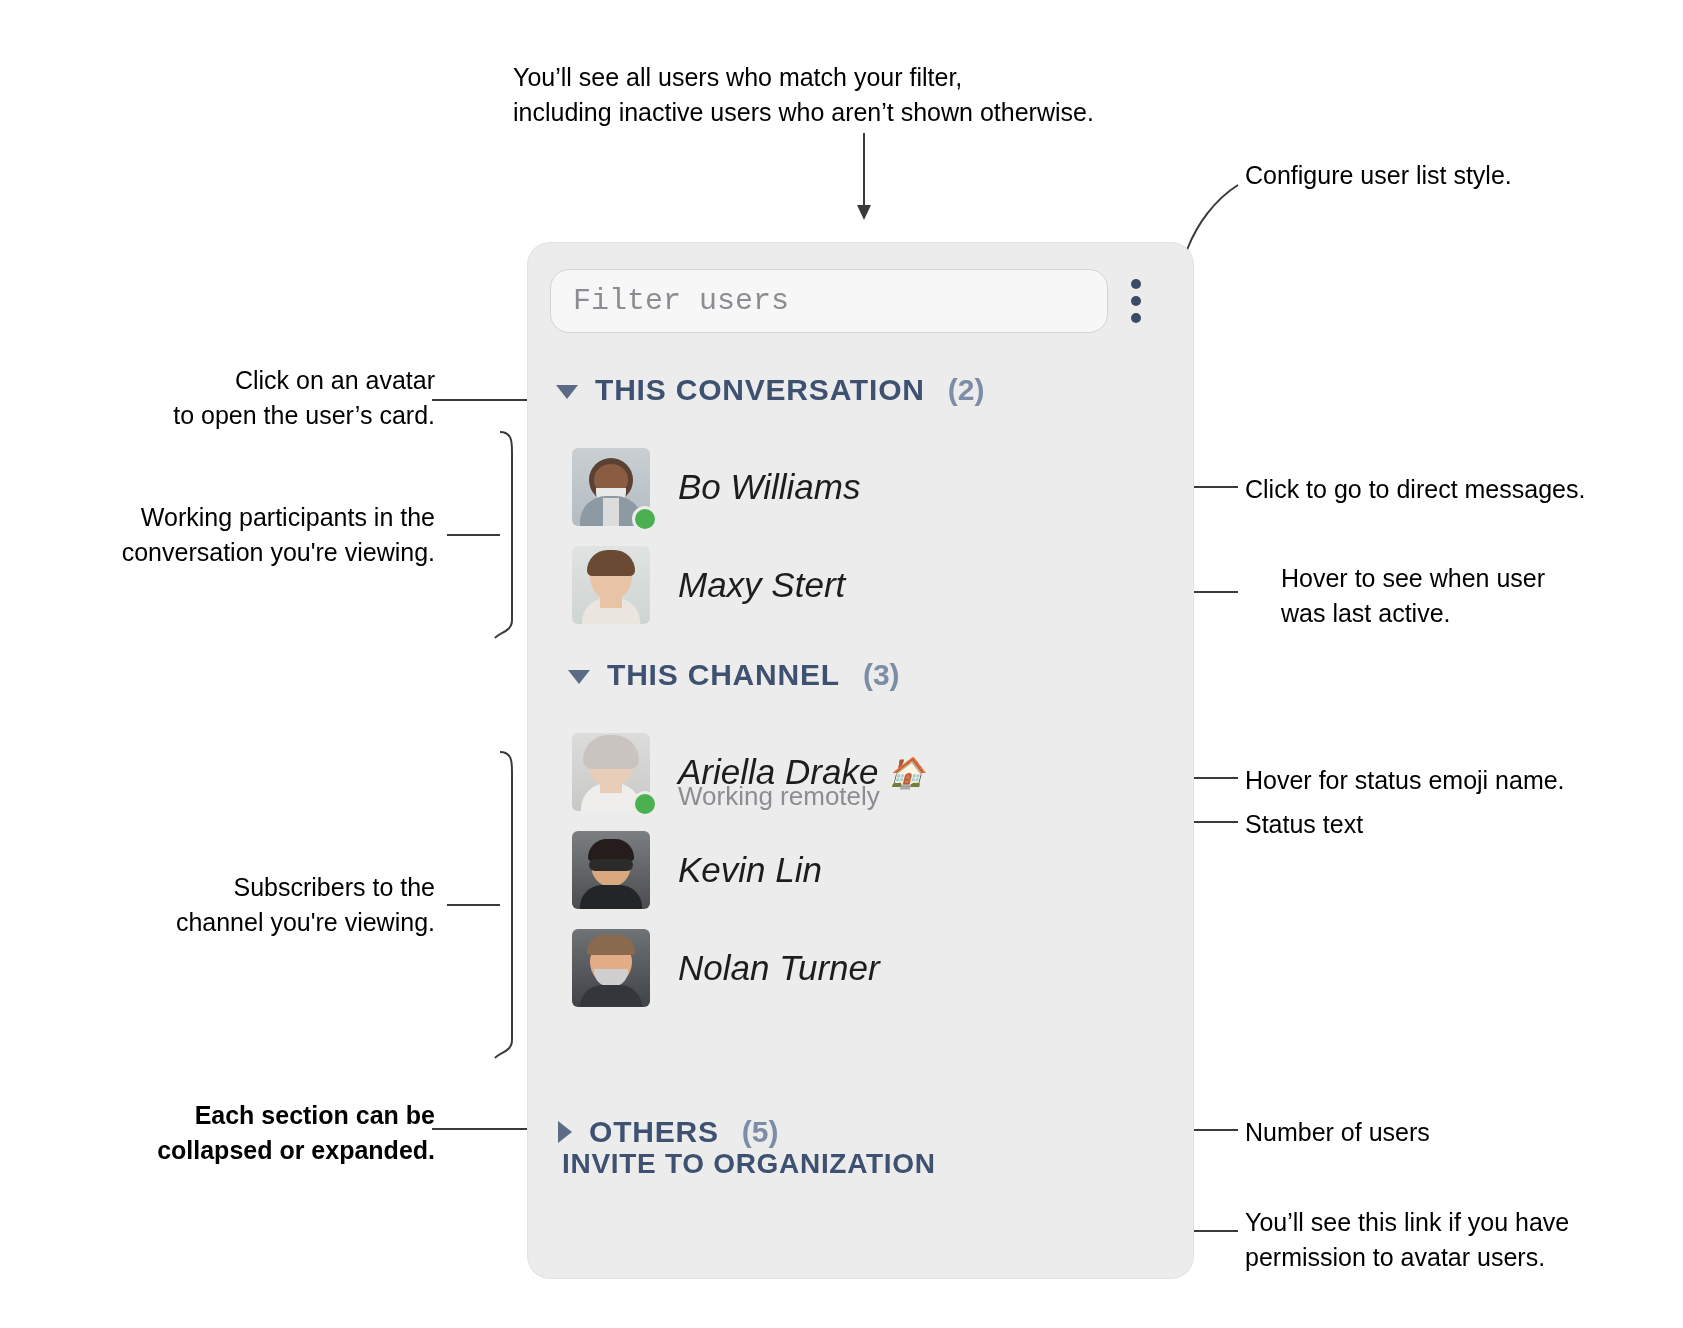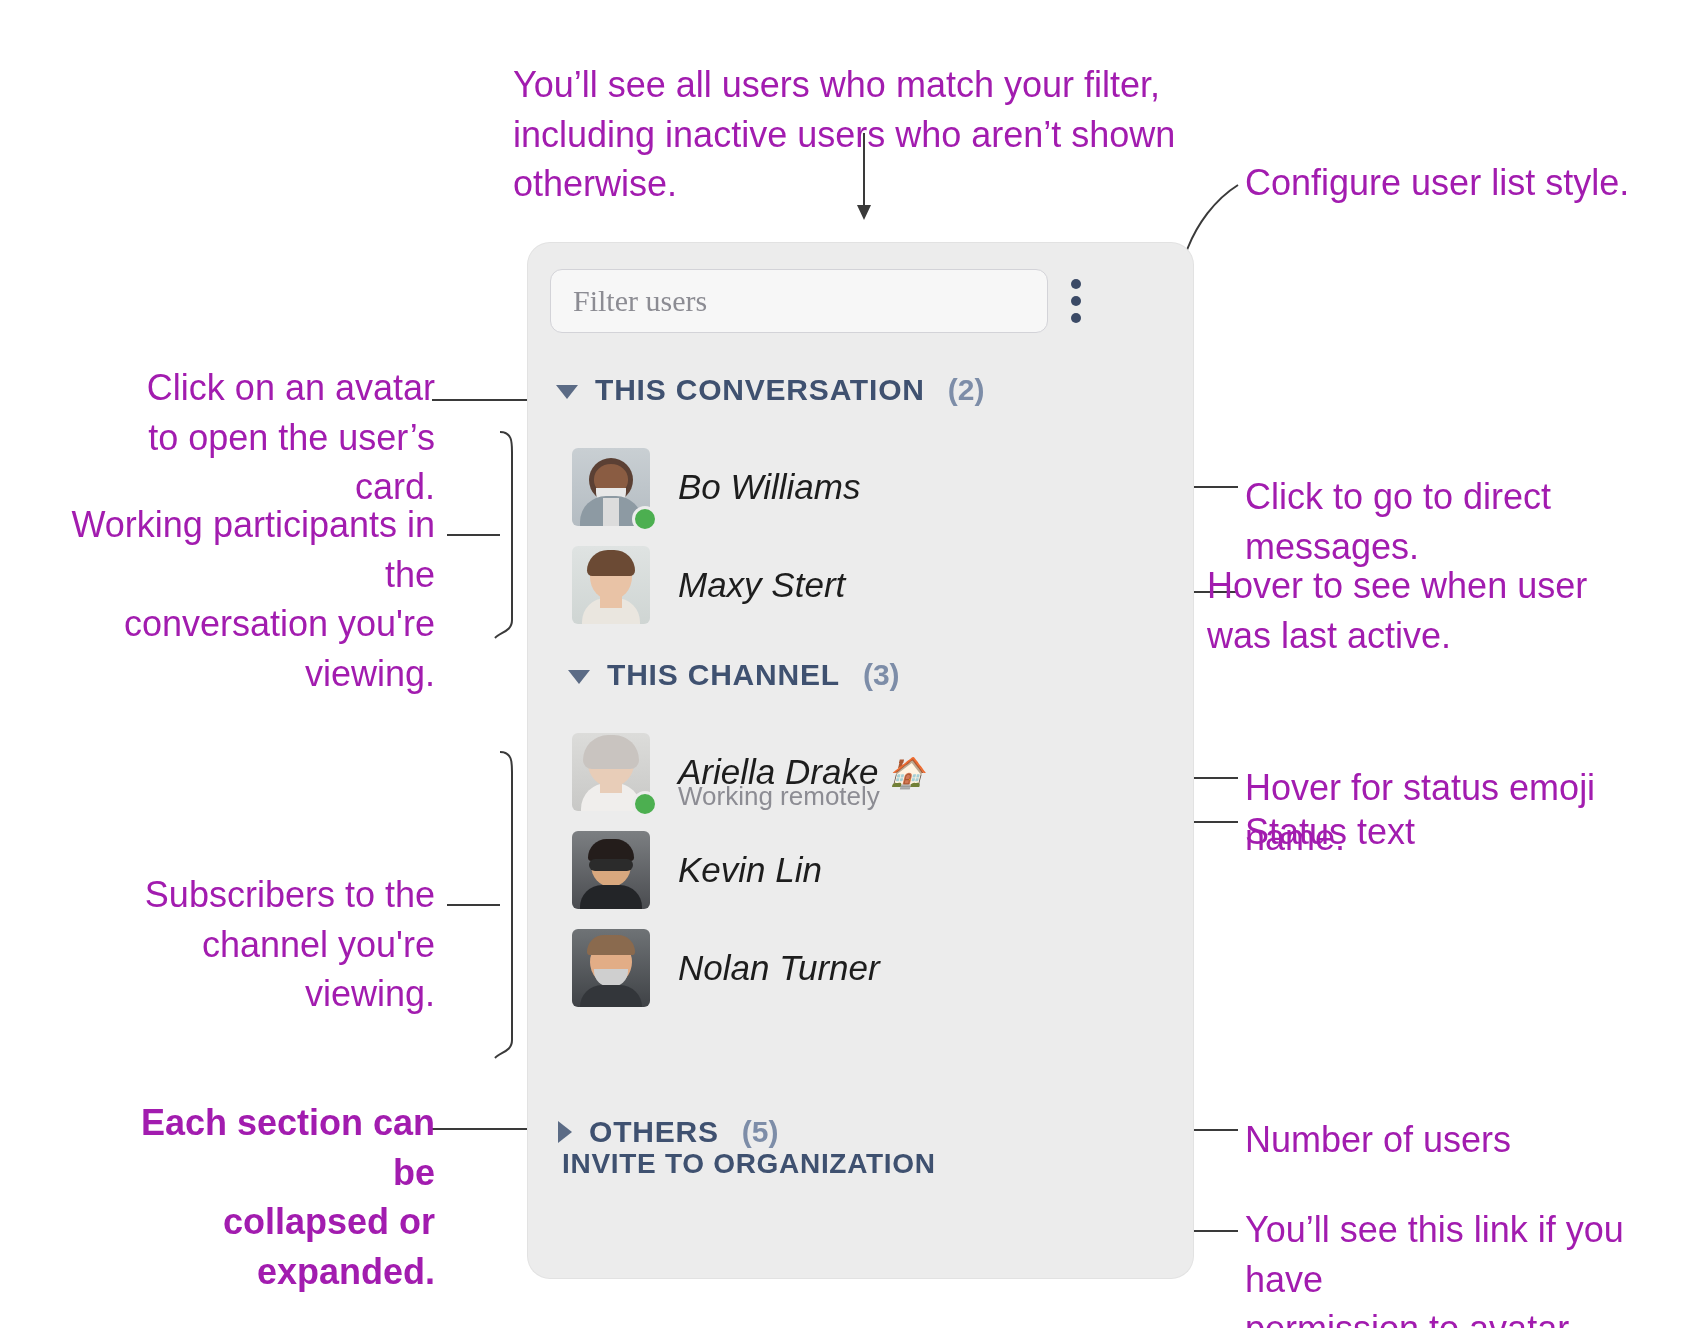--- a/index.html
+++ b/index.html
@@ -9,23 +9,23 @@
     background: #ffffff;
     font-family: "Liberation Sans", sans-serif;
     color: #1a1a1a;
     overflow: hidden;
   }
   #root { position: relative; width: 1683px; height: 1328px; }
 
   
   .anno {
     position: absolute;
-    font-size: 36px;
+    font-size: 25px;
     line-height: 1.38;
-    color: #a21caf;
+    color: #000000;
     white-space: pre-line;
   }
   .anno.right { text-align: left; }
   .anno.left { text-align: right; }
 
   
   #lines { position: absolute; left: 0; top: 0; width: 1683px; height: 1328px; pointer-events: none; }
 
   
   #panel {
@@ -37,25 +37,25 @@
     box-shadow: 0 0 0 1px #e2e2e2;
   }
 
   
   .filter-row {
     position: absolute; left: 22px; top: 24px;
     width: 620px; height: 68px;
     display: flex; align-items: center;
   }
   .filter-input {
-    width: 498px; height: 64px;
+    width: 558px; height: 64px;
     background: #f7f7f7;
     border: 1px solid #d3d3d8;
-    border-radius: 12px;
-    font-family: Liberation Serif, serif;
+    border-radius: 19px;
+    font-family: Liberation Mono, monospace;
     font-size: 30px;
     color: #8c8c93;
     padding: 0 22px;
     outline: none;
   }
   .filter-input::placeholder { color: #8c8c93; }
   .kebab {
     width: 56px; height: 64px;
     display: flex; flex-direction: column;
     align-items: center; justify-content: center;
@@ -207,21 +207,21 @@
   <div class="anno right" style="left:1245px; top:158px; width:400px;">Configure user list style.</div>
 
   <div class="anno left" style="left:110px; top:363px; width:325px;">Click on an avatar
 to open the user’s card.</div>
 
   <div class="anno left" style="left:40px; top:500px; width:395px;">Working participants in the
 conversation you're viewing.</div>
 
   <div class="anno right" style="left:1245px; top:472px; width:420px;">Click to go to direct messages.</div>
 
-  <div class="anno right" style="left:1207px; top:561px; width:400px;">Hover to see when user
+  <div class="anno right" style="left:1281px; top:561px; width:400px;">Hover to see when user
 was last active.</div>
 
   <div class="anno right" style="left:1245px; top:763px; width:420px;">Hover for status emoji name.</div>
 
   <div class="anno right" style="left:1245px; top:807px; width:400px;">Status text</div>
 
   <div class="anno left" style="left:100px; top:870px; width:335px;">Subscribers to the
 channel you're viewing.</div>
 
   <div class="anno left" style="left:105px; top:1098px; width:330px;font-weight:bold;">Each section can be

